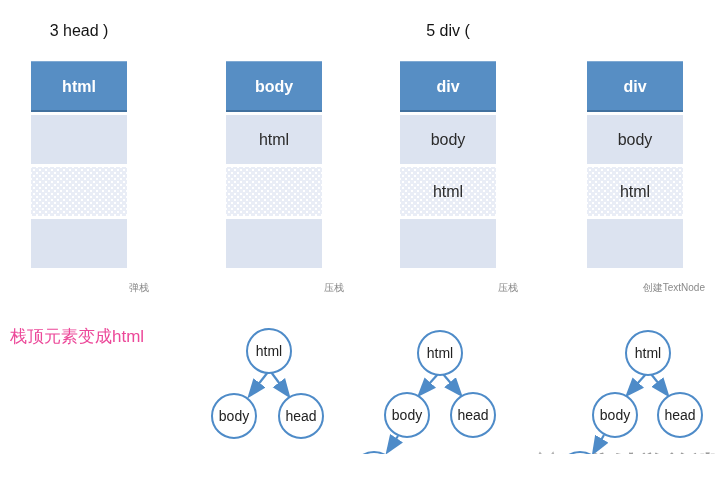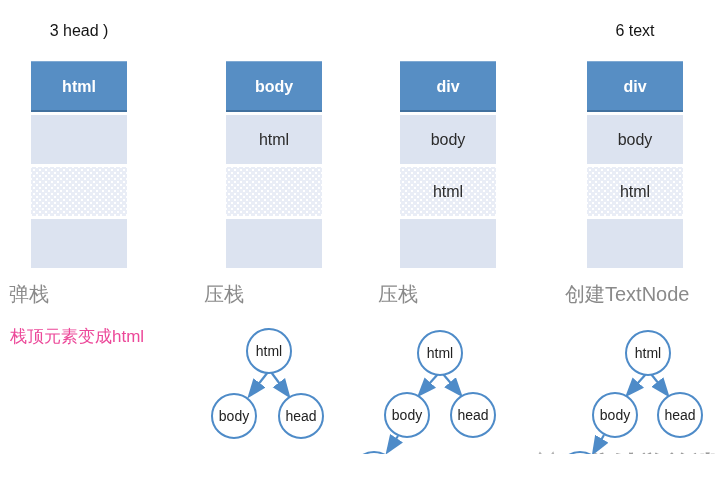--- a/index.html
+++ b/index.html
@@ -26,22 +26,22 @@
   .cell.solid{background:#dce3f0;}
   .cell.dots{
     background-color:#e9edf6;
     background-image:
       radial-gradient(circle,#ffffff 1px, transparent 1.3px),
       radial-gradient(circle,#ffffff 1px, transparent 1.3px);
     background-size:6px 6px,6px 6px;
     background-position:0 0,3px 3px;
   }
   .caption{
-    position:absolute;top:281px;width:140px;text-align:left;
-    font-size:20px;color:#8a8a8a;white-space:nowrap;
+    position:absolute;top:281px;width:140px;text-align:right;
+    font-size:10px;color:#8a8a8a;white-space:nowrap;
   }
   .note{
     position:absolute;left:10px;top:325px;
     font-size:17px;color:#ec4899;white-space:nowrap;
   }
   .node{
     position:absolute;width:46px;height:46px;box-sizing:border-box;
     border:2.5px solid #4e8bc8;border-radius:50%;background:#fff;
     display:flex;align-items:center;justify-content:center;
     font-size:14px;color:#222;z-index:2;
@@ -57,21 +57,21 @@
     -webkit-text-stroke:1.1px #9b9b9b;
     text-shadow:0 0 1px rgba(150,150,150,.4);
   }
 </style>
 </head>
 <body>
 
 <div class="canvas">
 
   <div class="col-title" style="left:31px">3 head )</div>
-  <div class="col-title" style="left:587px">6 text</div>
+  <div class="col-title" style="left:400px">5 div (</div>
 
   <div class="stack" style="left:31px">
     <div class="cell hdr">html</div>
     <div class="cell solid"></div>
     <div class="cell dots"></div>
     <div class="cell solid"></div>
   </div>
   <div class="stack" style="left:226px">
     <div class="cell hdr">body</div>
     <div class="cell solid">html</div>

